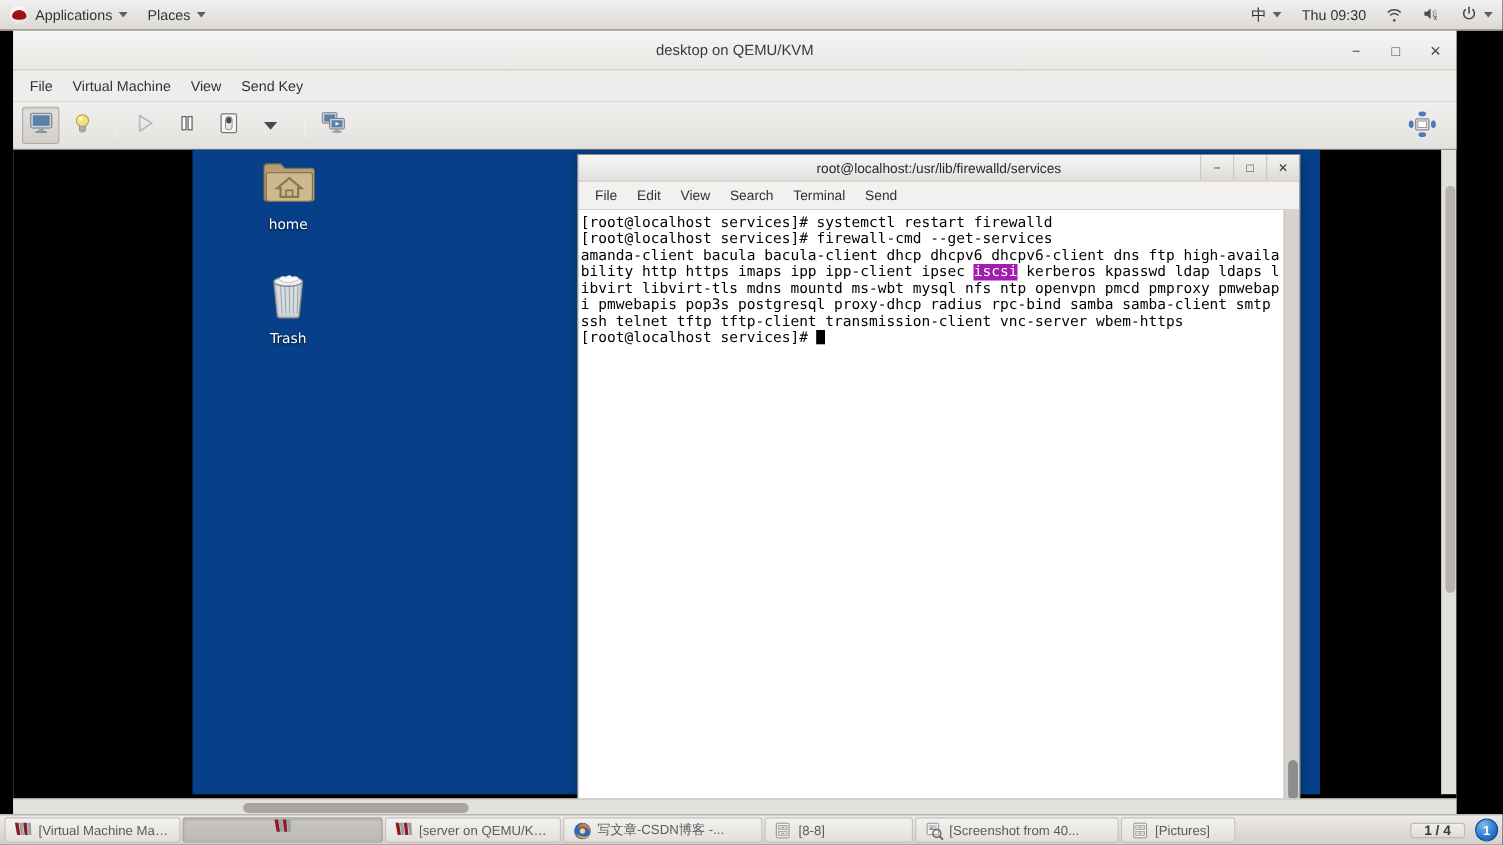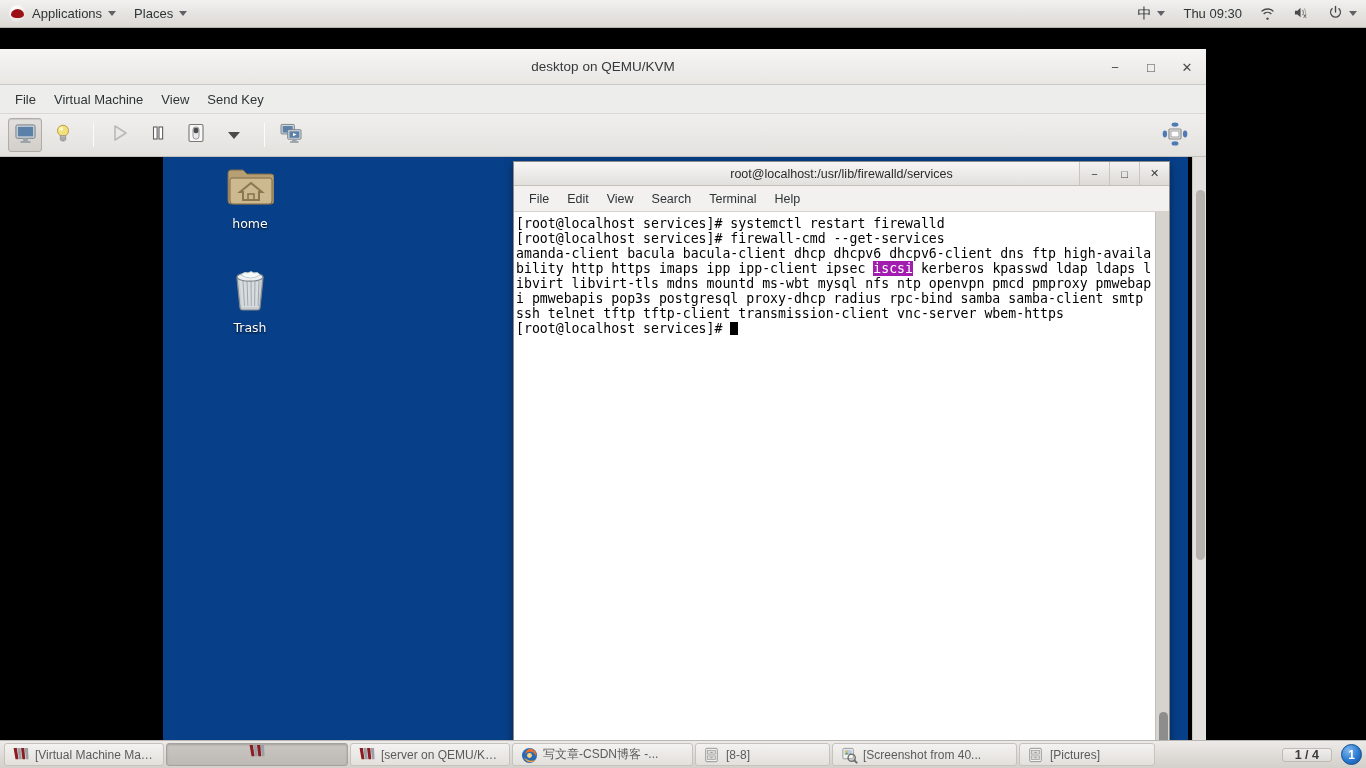--- a/index.html
+++ b/index.html
@@ -41,23 +41,23 @@
     left: 2px; top: 4px; width: 13px; height: 9px;
     background: #9c1115;
     border-radius: 55% 55% 45% 45% / 70% 70% 40% 40%;
   }
   .vmm-logo {
     width: 22px; height: 19px; flex: none; position: relative;
   }
 
   
   #vmm-window {
-    position: absolute; left: 0; top: 28px; width: 1206px; height: 712px;
+    position: absolute; left: 12px; top: 28px; width: 1312px; height: 712px;
     background: #ededec;
-    display: flex; flex-direction: column; margin-top: 21px;
+    display: flex; flex-direction: column;
   }
   #vmm-titlebar {
     height: 36px; position: relative;
     background: linear-gradient(to bottom, #f6f5f4 0%, #e9e7e4 100%);
     border-bottom: 1px solid #cdc9c4;
     display: flex; align-items: center; justify-content: center;
   }
   #vmm-title {
     font-size: 13.5px; color: #36393b; font-weight: normal;
   }
@@ -469,21 +469,21 @@
             <span class="term-wb">✕</span>
           </div>
         </div>
 
         <div id="term-menubar">
           <span class="tmenu">File</span>
           <span class="tmenu">Edit</span>
           <span class="tmenu">View</span>
           <span class="tmenu">Search</span>
           <span class="tmenu">Terminal</span>
-          <span class="tmenu">Help</span>
+          <span class="tmenu">Send</span>
         </div>
 
         <div id="term-body">
           <div id="term-text"><div><span>[root@localhost services]# systemctl restart firewalld</span></div><div><span>[root@localhost services]# firewall-cmd --get-services</span></div><div><span>amanda-client bacula bacula-client dhcp dhcpv6 dhcpv6-client dns ftp high-availa</span></div><div><span>bility http https imaps ipp ipp-client ipsec </span><span class="inv">iscsi</span><span> kerberos kpasswd ldap ldaps l</span></div><div><span>ibvirt libvirt-tls mdns mountd ms-wbt mysql nfs ntp openvpn pmcd pmproxy pmwebap</span></div><div><span>i pmwebapis pop3s postgresql proxy-dhcp radius rpc-bind samba samba-client smtp</span></div><div><span>ssh telnet tftp tftp-client transmission-client vnc-server wbem-https</span></div><div><span>[root@localhost services]# </span><span class="cursor-blk"></span></div></div>
           <div id="term-scrollbar">
             <div id="term-thumb"></div>
           </div>
         </div>
       </div>
 
@@ -551,21 +551,21 @@
         <span class="mini-icon"><svg viewBox="0 0 18 18" width="17" height="17">
             <rect x="2" y="1.5" width="11" height="11" rx="1" fill="#f4f4f2" stroke="#8b8b8b" stroke-width="0.9"></rect>
             <rect x="3.6" y="3" width="7.8" height="5" fill="#b9cbe0"></rect>
             <circle cx="6" cy="5" r="1.2" fill="#e8b84b"></circle>
             <path d="M3.8 8 L6.2 5.6 L8.2 8 L9.8 6.6 L11.4 8 Z" fill="#6d9a5e"></path>
             <circle cx="11.3" cy="11.3" r="3.8" fill="none" stroke="#6b6b6b" stroke-width="1.5"></circle>
             <line x1="14" y1="14" x2="16.6" y2="16.6" stroke="#6b6b6b" stroke-width="2" stroke-linecap="round"></line>
           </svg></span>
         <span class="task-label">[Screenshot from 40...</span>
       </div>
-      <div class="task-btn" style="width: 136px;">
+      <div class="task-btn" style="width: 104px; text-align: center;">
         <span class="mini-icon"><svg viewBox="0 0 16 18" width="15" height="16">
             <rect x="1.5" y="1.5" width="13" height="15" rx="1.2" fill="#f2f2f0" stroke="#8b8b8b" stroke-width="1"></rect>
             <rect x="3.5" y="4" width="9" height="4" fill="#dcdad6" stroke="#9b9b9b" stroke-width="0.8"></rect>
             <rect x="3.5" y="10" width="9" height="4" fill="#dcdad6" stroke="#9b9b9b" stroke-width="0.8"></rect>
             <rect x="6.8" y="5.6" width="2.4" height="0.9" fill="#8b8b8b"></rect>
             <rect x="6.8" y="11.6" width="2.4" height="0.9" fill="#8b8b8b"></rect>
           </svg></span>
         <span class="task-label">[Pictures]</span>
       </div>
     </div>

